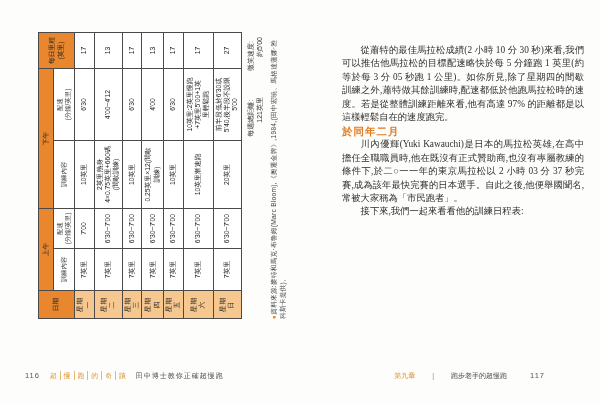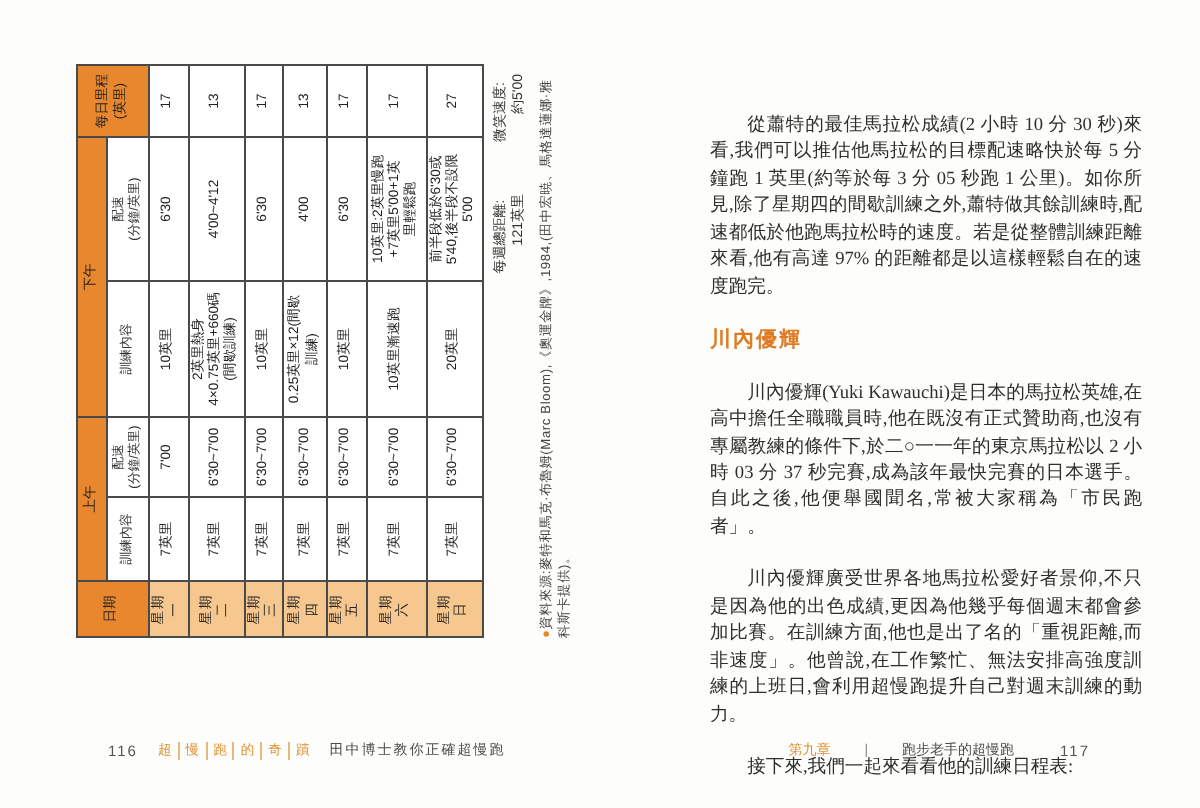--- a/index.html
+++ b/index.html
@@ -23,27 +23,27 @@
   .summary{display:flex;justify-content:flex-end;gap:26px;margin-top:4px;padding-right:4px;}
   .summary .item{font-size:7px;line-height:9px;color:#333;text-align:left;}
   .summary .item .val{padding-left:14px;}
   .caption{margin-top:5px;font-size:6.6px;line-height:9px;color:#444;letter-spacing:.3px;}
   .caption .bullet{color:#e8872e;font-size:6.6px;}
 
   
   .body-text{position:absolute;left:342px;top:44px;width:242px;
     font-family:"Liberation Serif","DejaVu Serif",serif;
     font-size:9.3px;line-height:13.45px;color:#2f2e2c;text-align:justify;}
-  .body-text p{margin:13px;text-indent:2em;}
+  .body-text p{margin:0;text-indent:2em;}
   .sec-head{font-family:"Liberation Sans",sans-serif;font-weight:bold;
     color:#e07b24;font-size:10.5px;margin:10px 0 10px 0;text-indent:0 !important;letter-spacing:1px;}
 
   
   .footer{position:absolute;top:371px;font-size:7px;line-height:9px;color:#4a4a4a;}
-  .footer-left{left:54px;display:flex;align-items:center;gap:7px;}
+  .footer-left{left:25px;display:flex;align-items:center;gap:7px;}
   .pagenum{color:#555;font-size:7.5px;letter-spacing:1px;}
   .booktitle{display:flex;align-items:center;color:#e0912f;}
   .booktitle span{padding:0 3px;font-size:6.8px;}
   .booktitle span + span{border-left:1px solid #e7b879;}
   .subtitle{color:#4a4a4a;letter-spacing:1px;}
   .footer-right{right:55px;display:flex;align-items:center;gap:17px;}
   .chapter{color:#e0912f;}
   .sep{color:#888;}
 </style>
 </head>
@@ -152,23 +152,22 @@
         <div>微笑速度:</div>
         <div class="val">約5'00</div>
       </div>
     </div>
 
     <div class="caption"><span class="bullet">●</span><span>資料來源:麥特和馬克·布魯姆(Marc Bloom),《奧運金牌》,1984,(田中宏暁、馬格達蓮娜·雅科斯卡提供)。</span></div>
   </div>
 
   <div class="body-text">
     <p>從蕭特的最佳馬拉松成績(2 小時 10 分 30 秒)來看,我們可以推估他馬拉松的目標配速略快於每 5 分鐘跑 1 英里(約等於每 3 分 05 秒跑 1 公里)。如你所見,除了星期四的間歇訓練之外,蕭特做其餘訓練時,配速都低於他跑馬拉松時的速度。若是從整體訓練距離來看,他有高達 97% 的距離都是以這樣輕鬆自在的速度跑完。</p>
-    <p class="sec-head">川內優輝</p>
+    <p class="sec-head">於同年二月</p>
     <p>川內優輝(Yuki Kawauchi)是日本的馬拉松英雄,在高中擔任全職職員時,他在既沒有正式贊助商,也沒有專屬教練的條件下,於二○一一年的東京馬拉松以 2 小時 03 分 37 秒完賽,成為該年最快完賽的日本選手。自此之後,他便舉國聞名,常被大家稱為「市民跑者」。</p>
-    <p>川內優輝廣受世界各地馬拉松愛好者景仰,不只是因為他的出色成績,更因為他幾乎每個週末都會參加比賽。在訓練方面,他也是出了名的「重視距離,而非速度」。他曾說,在工作繁忙、無法安排高強度訓練的上班日,會利用超慢跑提升自己對週末訓練的動力。</p>
     <p>接下來,我們一起來看看他的訓練日程表:</p>
   </div>
 
   <div class="footer footer-left">
     <span class="pagenum">116</span>
     <span class="booktitle">
       <span>超</span>
         <span>慢</span>
         <span>跑</span>
         <span>的</span>

